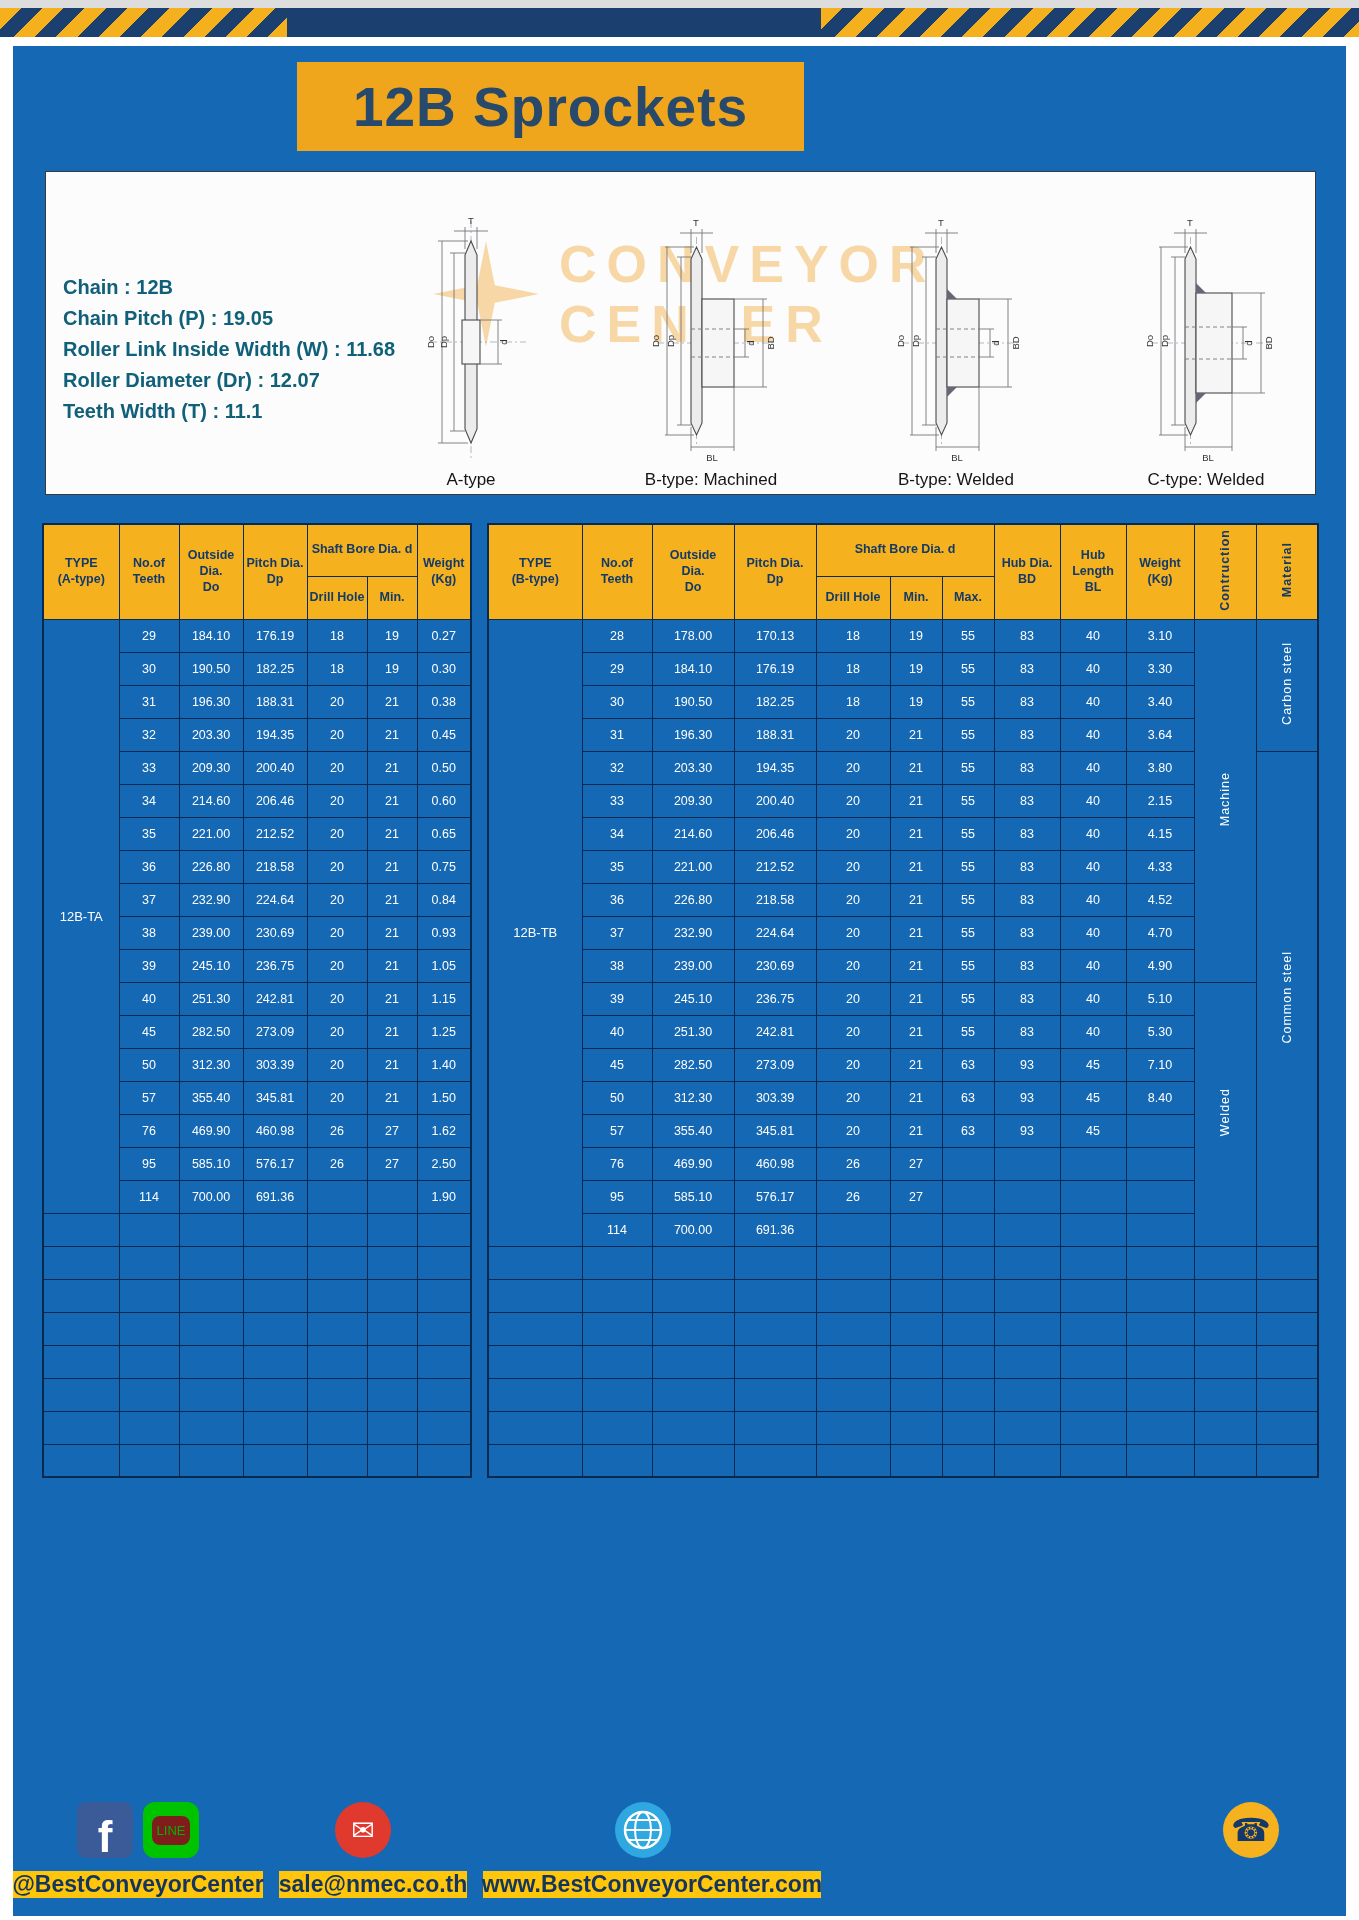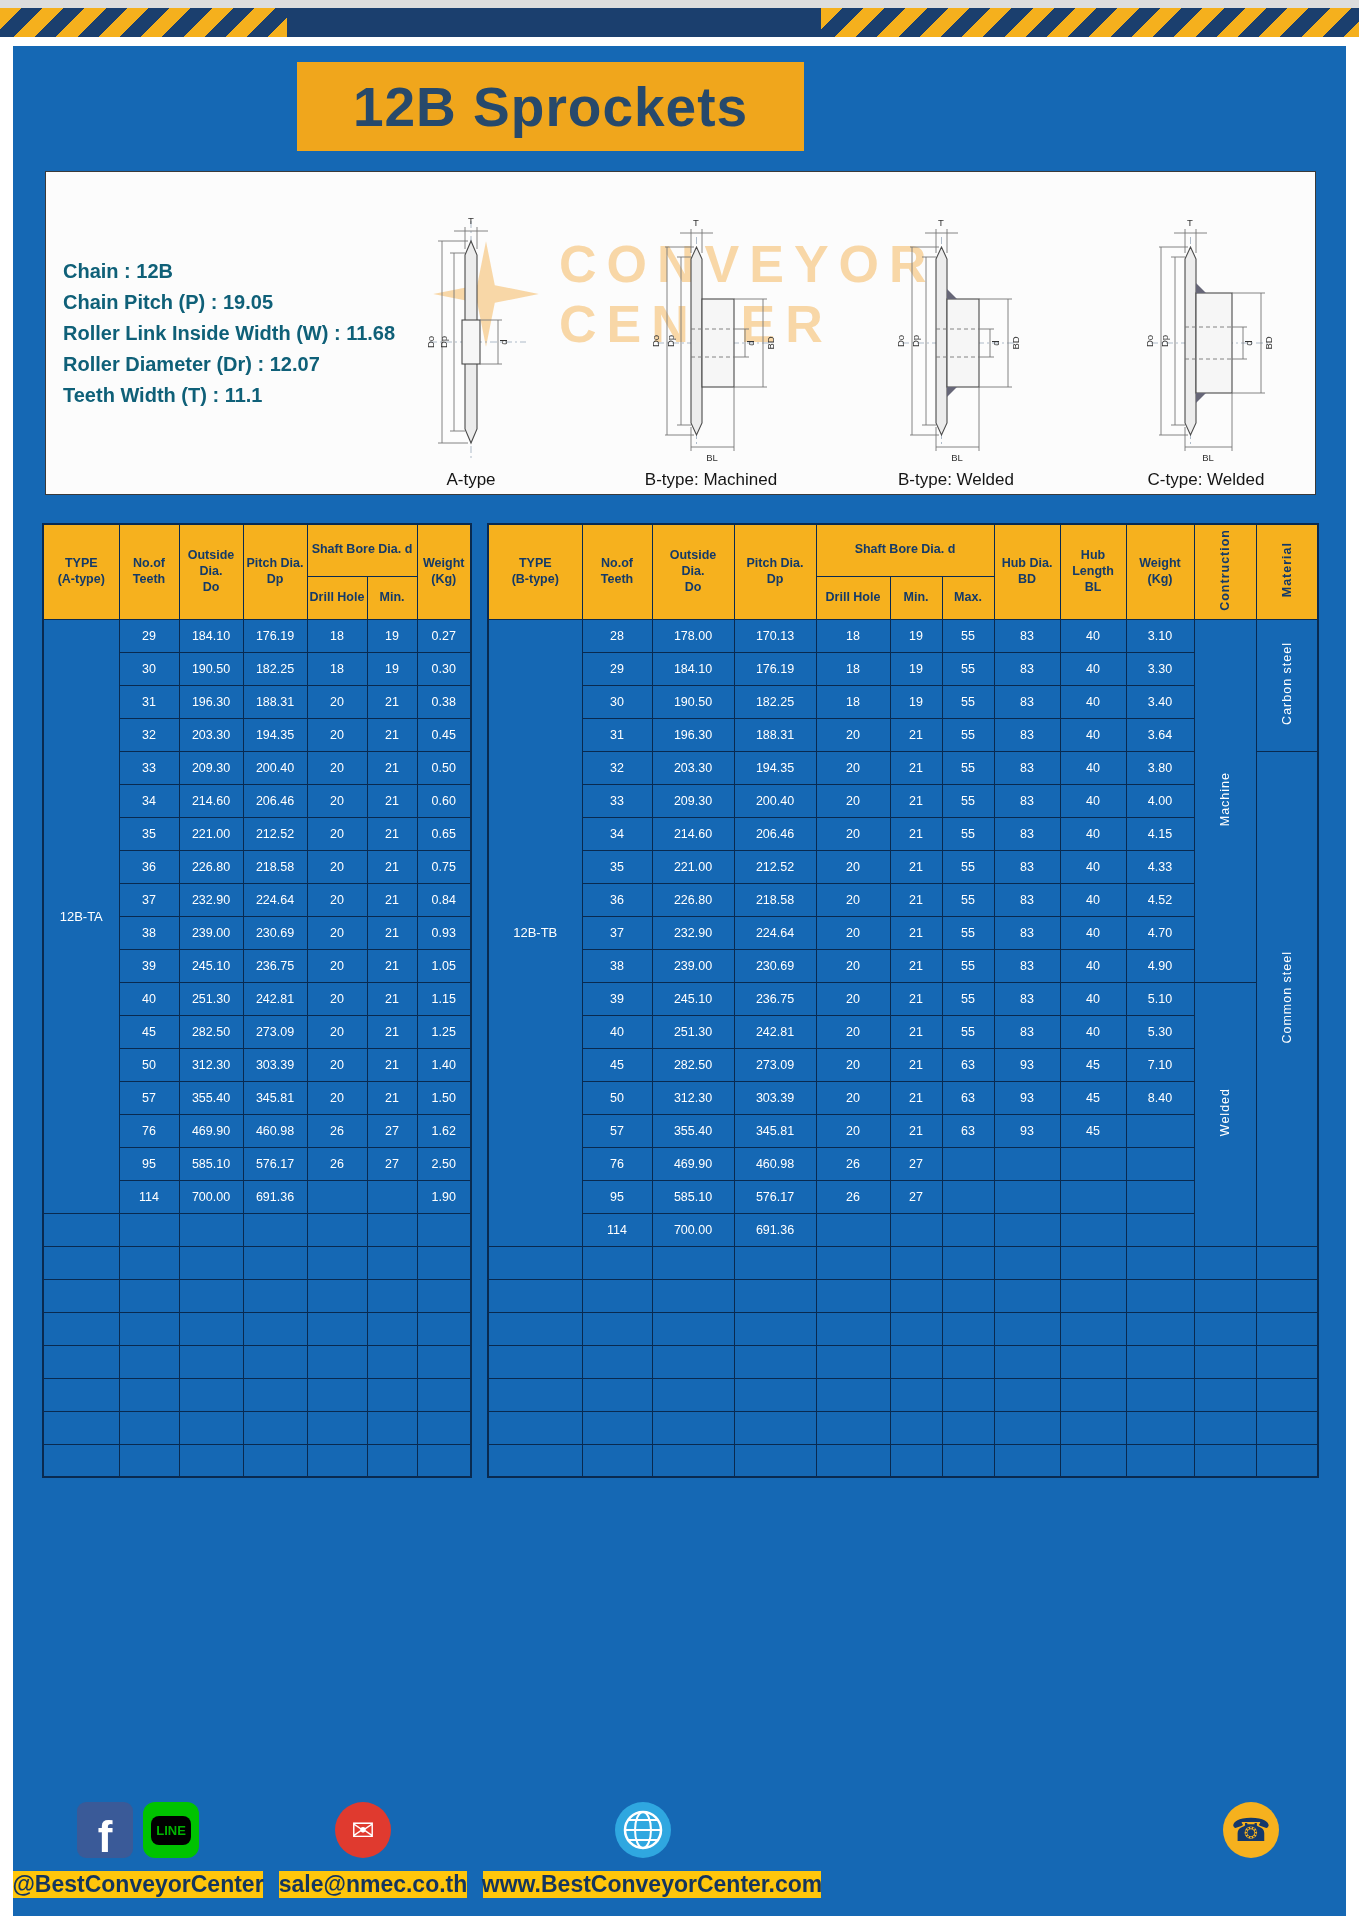--- a/index.html
+++ b/index.html
@@ -16,21 +16,21 @@
   .blue-bg { position:absolute; top:38px; left:13px; right:13px; bottom:12px; background:#1568b4; }
 
   
   .title-banner { position:absolute; left:297px; top:54px; width:507px; height:89px;
     background:#f0a61c; display:flex; align-items:center; justify-content:center; }
   .title-banner h1 { font-size:55px; font-weight:bold; color:#27496b; letter-spacing:1px; }
 
   
   .specs-panel { position:absolute; left:45px; top:163px; width:1271px; height:324px;
     background:#fcfcfc; border:1px solid #3a3a3a; }
-  .specs-list { position:absolute; left:17px; top:84px; font-size:20px; font-weight:bold;
+  .specs-list { position:absolute; left:17px; top:100px; font-size:20px; font-weight:bold;
     color:#0f6078; line-height:31px; z-index:3; }
 
   
   .watermark { position:absolute; left:385px; top:62px; display:flex; align-items:center; gap:18px; z-index:1; }
   .wm-text div { font-size:52px; font-weight:800; letter-spacing:10px; line-height:60px;
     color:rgba(243,156,30,0.38); }
 
   
   .figures { position:absolute; left:340px; top:6px; width:915px; height:312px;
     display:flex; justify-content:space-between; align-items:flex-end; z-index:2; }
@@ -60,21 +60,21 @@
     line-height:1; letter-spacing:1px; }
   .spec-table td.v-cell { font-size:12.5px; }
 
   
   .footer { position:absolute; left:13px; right:13px; bottom:12px; height:120px; background:#1568b4; }
   .icons { position:absolute; top:2px; left:0; right:0; height:64px; }
   .icon { position:absolute; top:4px; width:56px; height:56px; display:flex; align-items:center; justify-content:center; }
   .fb    { left:64px;  background:#3a5a98; border-radius:9px; color:#fff; font-size:44px; font-weight:bold;
            align-items:flex-end; line-height:0.95; }
   .lineic{ left:130px; background:#00c300; border-radius:12px; }
-  .lineic .pill { background:#000000; border-radius:8px; padding:7px 5px; color:#00b300; font-weight:bold; font-size:13px; }
+  .lineic .pill { background:#7f1d1d; border-radius:8px; padding:7px 5px; color:#00b300; font-weight:normal; font-size:13px; }
   .mail  { left:322px; background:#e03a2f; border-radius:50%; color:#fff; font-size:28px; }
   .globe { left:602px; background:#2fa7e0; border-radius:50%; }
   .phone { left:1210px; background:#f6b11e; border-radius:50%; color:#14386a; font-size:32px; }
   .strip { position:absolute; left:0; right:0; top:66px; height:44px; display:flex; align-items:center; }
   .seg { background:#ffc60b; color:#14355e; font-weight:bold; font-size:23px;
     display:flex; align-items:center; justify-content:center; white-space:nowrap; }
   .seg1 { width:250px; } .seg2 { width:188px; } .seg3 { width:338px; } .seg4 { flex:1; }
   .sep { width:16px; background:#1568b4; position:relative; }
   .sep::after { content:""; position:absolute; left:5px; top:0; bottom:0; width:6px; background:#ffc60b; }
 </style>
@@ -614,21 +614,21 @@
         </tr>
         <tr>
           <td>33</td>
           <td>209.30</td>
           <td>200.40</td>
           <td>20</td>
           <td>21</td>
           <td>55</td>
           <td>83</td>
           <td>40</td>
-          <td>4.00</td>
+          <td>2.15</td>
         </tr>
         <tr>
           <td>34</td>
           <td>214.60</td>
           <td>206.46</td>
           <td>20</td>
           <td>21</td>
           <td>55</td>
           <td>83</td>
           <td>40</td>

